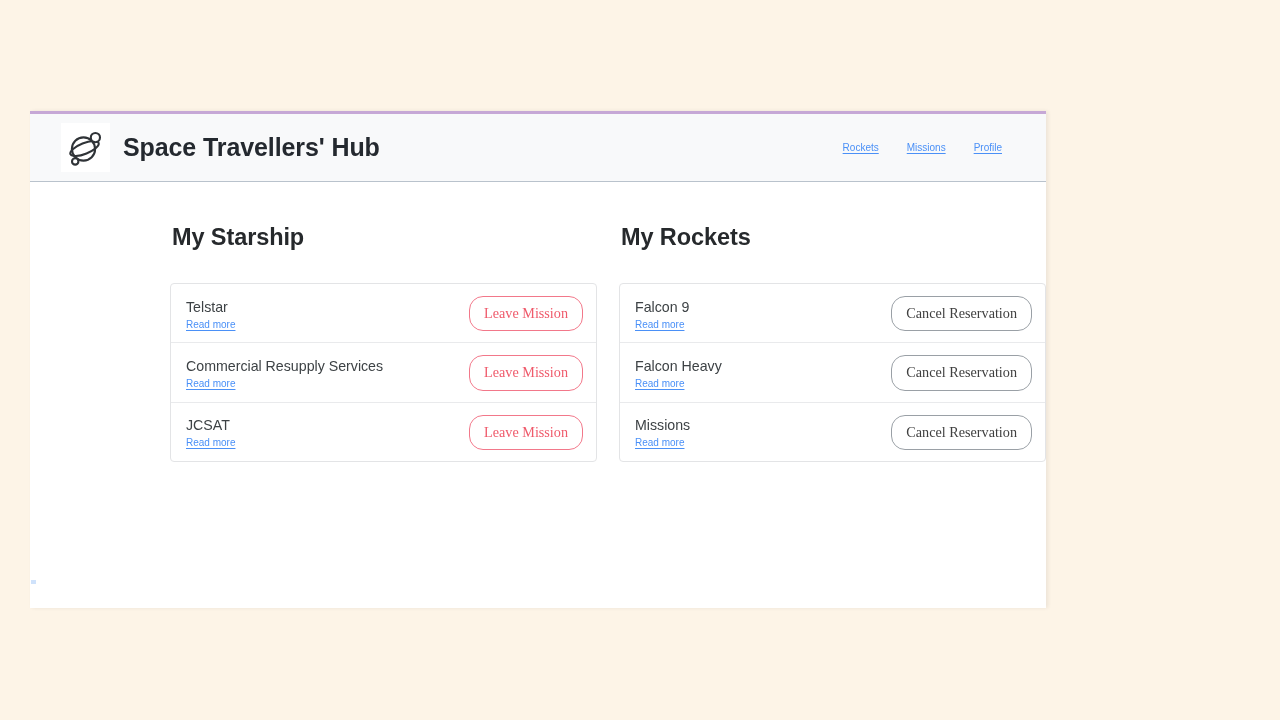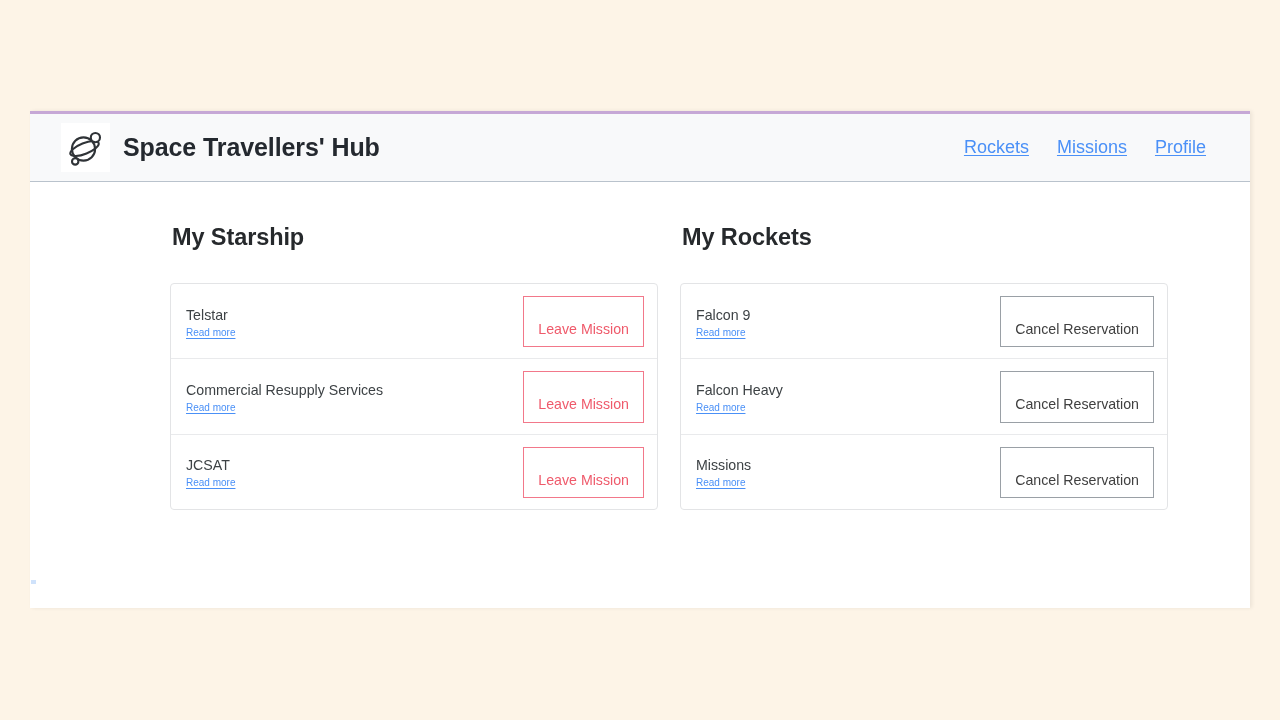--- a/index.html
+++ b/index.html
@@ -14,21 +14,21 @@
     background: #fdf4e7;
     font-family: "Liberation Sans", sans-serif;
     -webkit-font-smoothing: antialiased;
   }
 
   
   #app-frame {
     position: absolute;
     left: 30px;
     top: 111px;
-    width: 1220px;
+    width: 1016px;
     height: 497px;
     background: #ffffff;
     border-top: 3px solid #c6a8d6;
     box-shadow: 2px 0 4px rgba(0,0,0,0.07);
   }
 
   
   #navbar {
     position: relative;
     height: 68px;
@@ -61,21 +61,21 @@
     white-space: nowrap;
   }
 
   #nav-links {
     margin-left: auto;
     display: flex;
     align-items: center;
     gap: 28px;
   }
   .nav-link {
-    font-size: 18px;
+    font-size: 10px;
     color: #4a90f7;
     text-decoration: underline;
     text-underline-offset: 2px;
     cursor: pointer;
     white-space: nowrap;
   }
 
   
   #main {
     padding: 0;
@@ -122,25 +122,25 @@
   .row-link {
     font-size: 10px;
     color: #4a90f7;
     text-decoration: underline;
     text-underline-offset: 2px;
     cursor: pointer;
     width: fit-content;
   }
 
   .btn {
-    font-family: Liberation Sans, sans-serif;
+    font-family: Liberation Serif, serif;
     font-size: 14.2px;
     background: #ffffff;
-    border-radius: 0;
-    padding: 24px 14px 9px;
+    border-radius: 14px;
+    padding: 8px 14px 9px;
     cursor: pointer;
     white-space: nowrap;
     line-height: 1.15;
   }
   .btn-danger-outline {
     color: #ef5a6b;
     border: 1px solid #f2788a;
   }
   .btn-secondary-outline {
     color: #404040;

